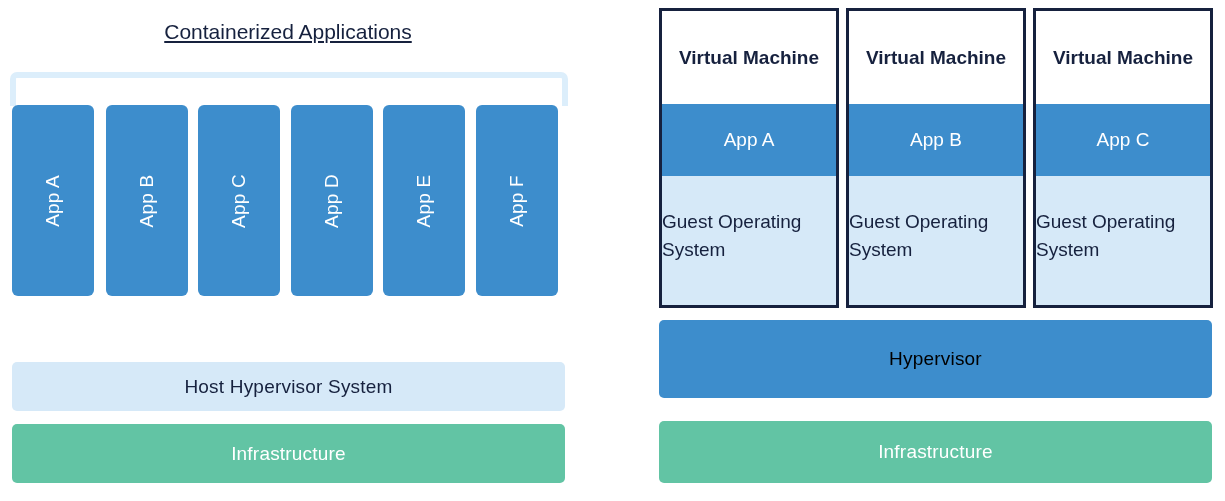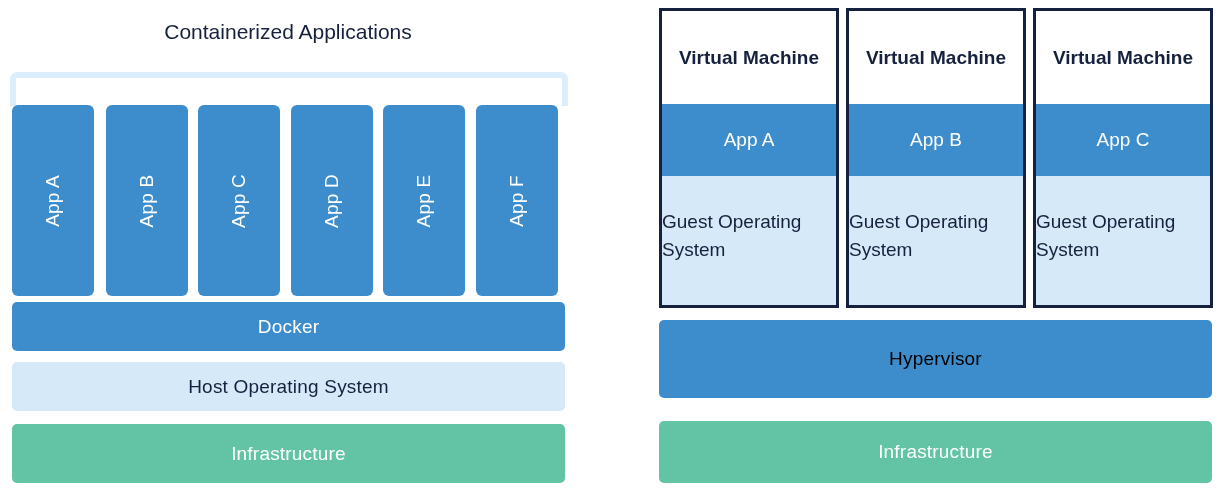--- a/index.html
+++ b/index.html
@@ -36,20 +36,21 @@
   
   #left-panel { left: 0; width: 600px; }
 
   #containerized-title {
     position: absolute;
     left: 0; top: 20px;
     width: 576px;
     text-align: center;
     font-size: 21px;
     color: #16213e;
+    text-decoration: underline;
   }
 
   
   #container-bracket {
     position: absolute;
     left: 10px; top: 72px;
     width: 558px; height: 34px;
     border: 6px solid #dceefb;
     border-bottom: none;
     border-top-left-radius: 7px;
@@ -179,26 +180,23 @@
   <div class="app-box" style="left:291px;">
     <span class="vlabel">App D</span>
   </div>
   <div class="app-box" style="left:383px;">
     <span class="vlabel">App E</span>
   </div>
   <div class="app-box" style="left:476px;">
     <span class="vlabel">App F</span>
   </div>
 
-  <div class="bar" id="docker-bar">
-    <span class="bar-label">Docker</span>
-  </div>
 
   <div class="bar" id="host-os-bar">
-    <span class="bar-label">Host Operating System</span>
+    <span class="bar-label">Host Hypervisor System</span>
   </div>
 
   <div class="bar" id="left-infra-bar">
     <span class="bar-label">Infrastructure</span>
   </div>
 </div>
 
 <div class="panel" id="right-panel">
 
   <div class="vm-box" style="left:59px;">

